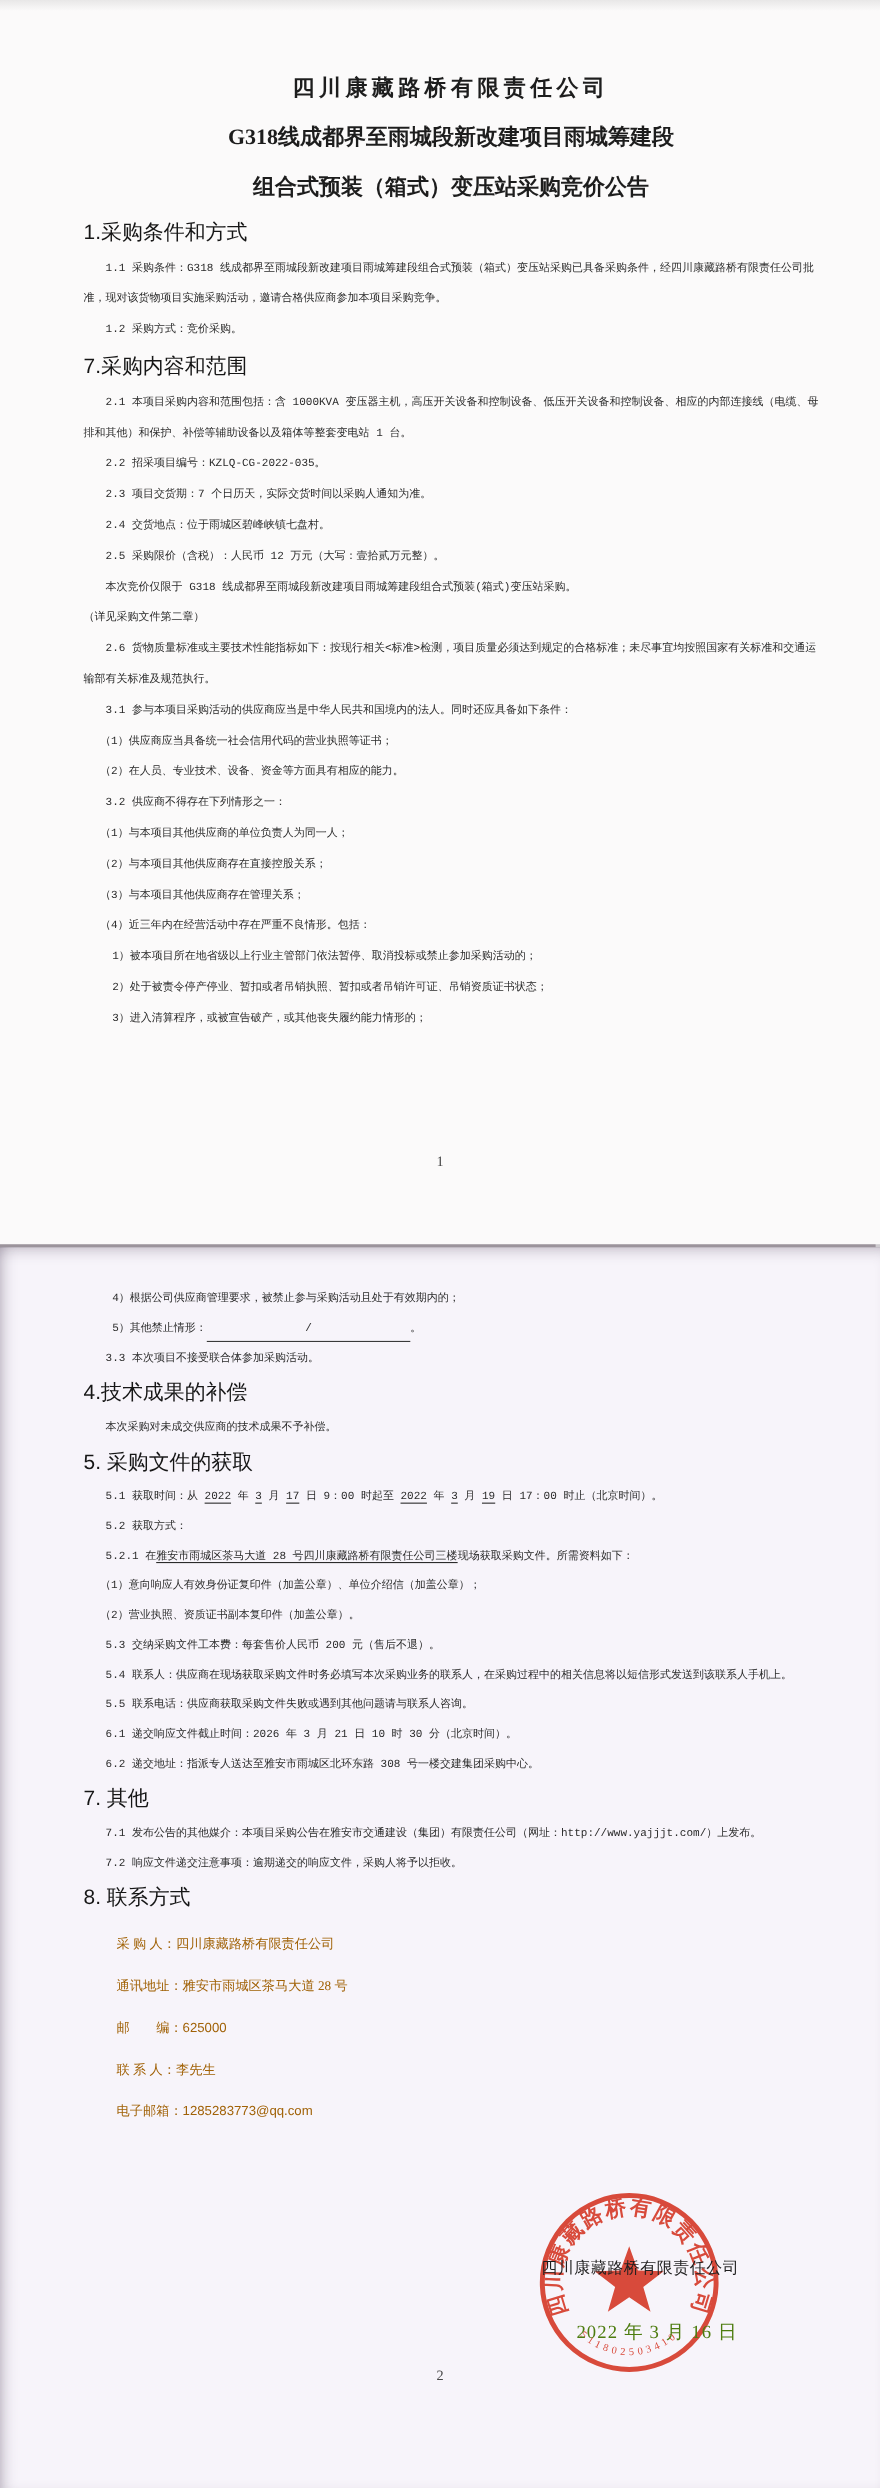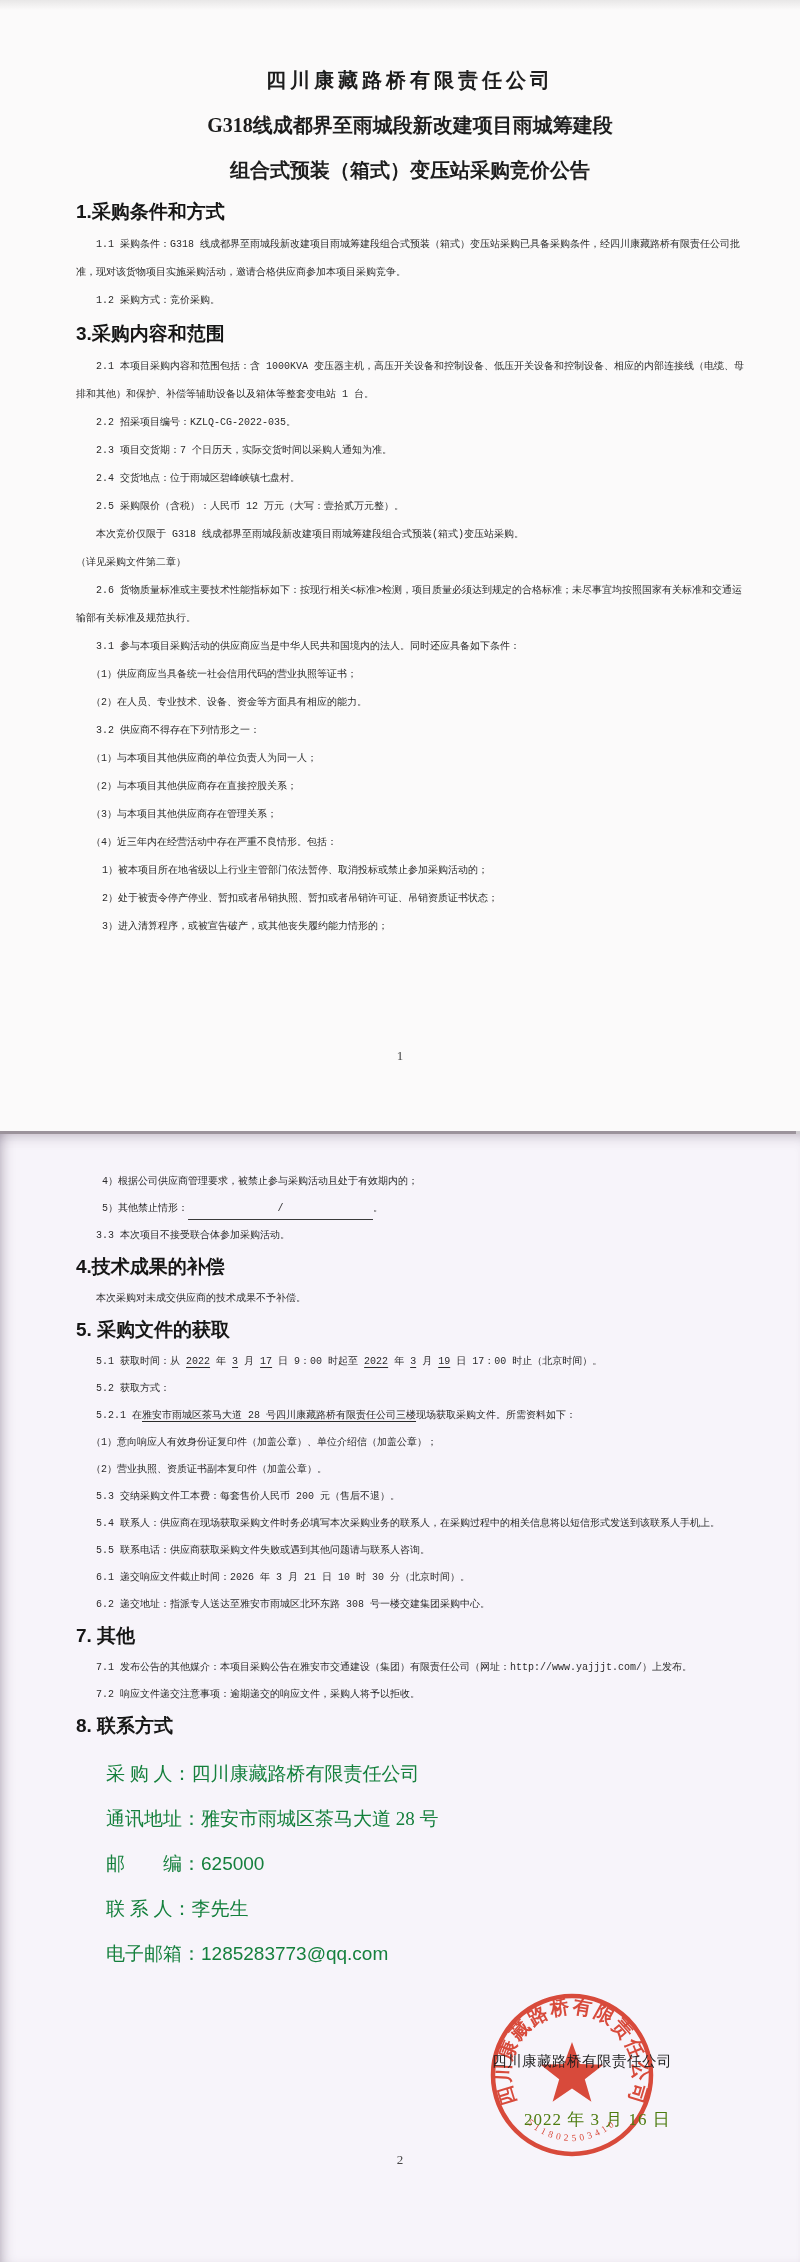--- a/index.html
+++ b/index.html
@@ -6,30 +6,30 @@
   body{width:800px;background:#cfccd0;font-family:"Liberation Serif","DejaVu Serif",serif;}
   .doc{width:796px;}
   .page{position:relative;width:800px;overflow:hidden;}
   .page1{height:1131px;background:#fbfafa;background-image:linear-gradient(180deg,#e8e7e7 0,#fbfafa 10px);}
   .divider{height:3px;background:#9b939b;}
   .page2{height:1128px;background:#f7f4fa;box-shadow:inset 10px 0 14px -9px rgba(70,55,80,.40),inset 0 12px 14px -10px rgba(70,55,80,.28);}
   .content{padding:58px 56px 0 76px;}
   .page2 .content{padding-top:34px;}
   .title{font-size:20px;font-weight:700;text-align:center;line-height:45px;margin:0;color:#1d1d1d;}
   .sp{letter-spacing:4px;}
-  .h{font-family:"Liberation Sans",sans-serif;font-size:19px;font-weight:700;line-height:34px;margin:2px 0;color:#161616;}
+  .h{font-family:"Liberation Sans",sans-serif;font-size:19px;font-weight:400;line-height:34px;margin:2px 0;color:#161616;}
   .page2 .h{line-height:32px;}
   .b{font-size:10px;line-height:28px;margin:0;color:#2b2b2b;font-family:Liberation Mono, monospace;}
   .page2 .b{line-height:27px;}
   .ind{text-indent:2em;}
   .sub{padding-left:15px;}
   .snum{padding-left:26px;}
   .u{text-decoration:underline;text-underline-offset:3px;}
   .blank{display:inline-block;min-width:185px;border-bottom:1px solid #3a3a3a;text-align:center;height:20px;line-height:20px;}
-  .crow{margin-left:30px;font-size:19px;line-height:26px;color:#15803d;}
+  .crow{margin-left:30px;font-size:12px;line-height:26px;color:#a16207;}
   .num{font-family:"Liberation Sans",sans-serif;}
   .pagenum{position:absolute;left:0;right:0;text-align:center;font-size:13px;color:#454545;}
   .page1 .pagenum{top:1048px;}
   .page2 .pagenum{top:1018px;}
   .seal{position:absolute;left:487px;top:856px;width:170px;height:170px;opacity:.92;z-index:1;}
   .sign-company{position:absolute;left:492px;top:918px;font-size:14.5px;color:#1f1f1f;letter-spacing:.5px;z-index:2;}
   .sign-date{position:absolute;left:524px;top:974px;font-size:17px;color:#4d7c0f;letter-spacing:1px;z-index:2;text-align:right;}
 </style>
 </head>
 <body>
@@ -39,21 +39,21 @@
   <section class="page page1">
     <div class="content">
       <p class="title sp">四川康藏路桥有限责任公司</p>
       <p class="title">G318线成都界至雨城段新改建项目雨城筹建段</p>
       <p class="title">组合式预装（箱式）变压站采购竞价公告</p>
 
       <p class="h">1.采购条件和方式</p>
       <p class="b ind">1.1 采购条件：G318 线成都界至雨城段新改建项目雨城筹建段组合式预装（箱式）变压站采购已具备采购条件，经四川康藏路桥有限责任公司批准，现对该货物项目实施采购活动，邀请合格供应商参加本项目采购竞争。</p>
       <p class="b ind">1.2 采购方式：竞价采购。</p>
 
-      <p class="h">3.采购内容和范围</p>
+      <p class="h">7.采购内容和范围</p>
       <p class="b ind">2.1 本项目采购内容和范围包括：含 1000KVA 变压器主机，高压开关设备和控制设备、低压开关设备和控制设备、相应的内部连接线（电缆、母排和其他）和保护、补偿等辅助设备以及箱体等整套变电站 1 台。</p>
       <p class="b ind">2.2 招采项目编号：KZLQ-CG-2022-035。</p>
       <p class="b ind">2.3 项目交货期：7 个日历天，实际交货时间以采购人通知为准。</p>
       <p class="b ind">2.4 交货地点：位于雨城区碧峰峡镇七盘村。</p>
       <p class="b ind">2.5 采购限价（含税）：人民币 12 万元（大写：壹拾贰万元整）。</p>
       <p class="b ind">本次竞价仅限于 G318 线成都界至雨城段新改建项目雨城筹建段组合式预装(箱式)变压站采购。</p>
       <p class="b">（详见采购文件第二章）</p>
       <p class="b ind">2.6 货物质量标准或主要技术性能指标如下：按现行相关&lt;标准&gt;检测，项目质量必须达到规定的合格标准；未尽事宜均按照国家有关标准和交通运输部有关标准及规范执行。</p>
 
       <p class="b ind">3.1 参与本项目采购活动的供应商应当是中华人民共和国境内的法人。同时还应具备如下条件：</p>

